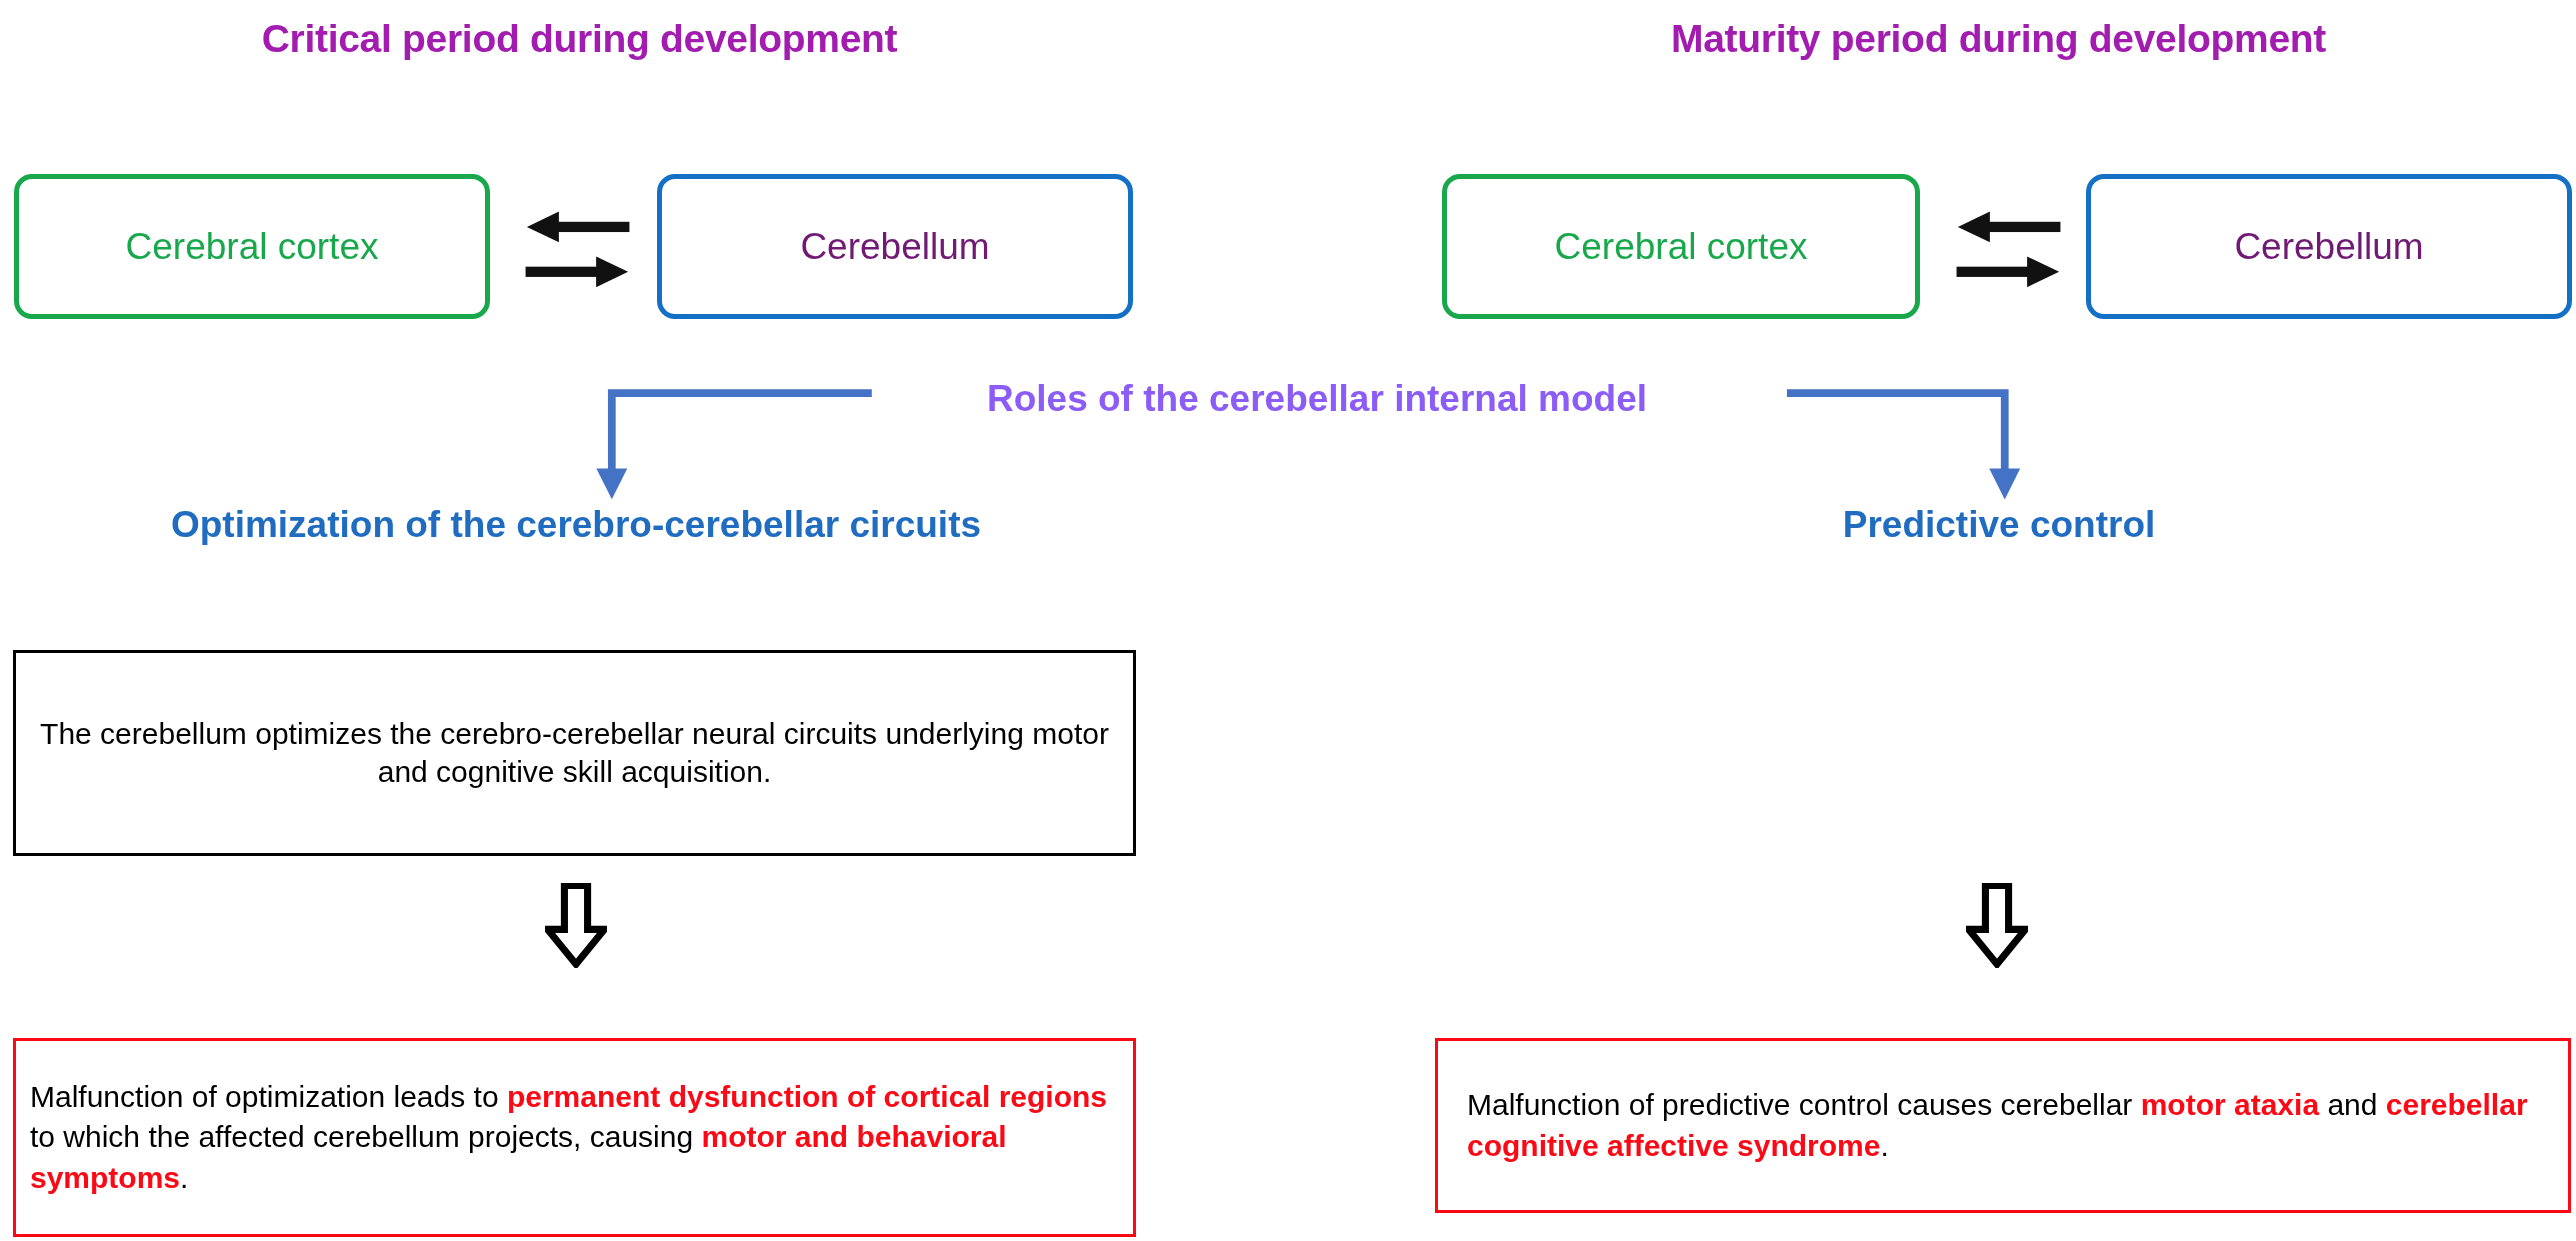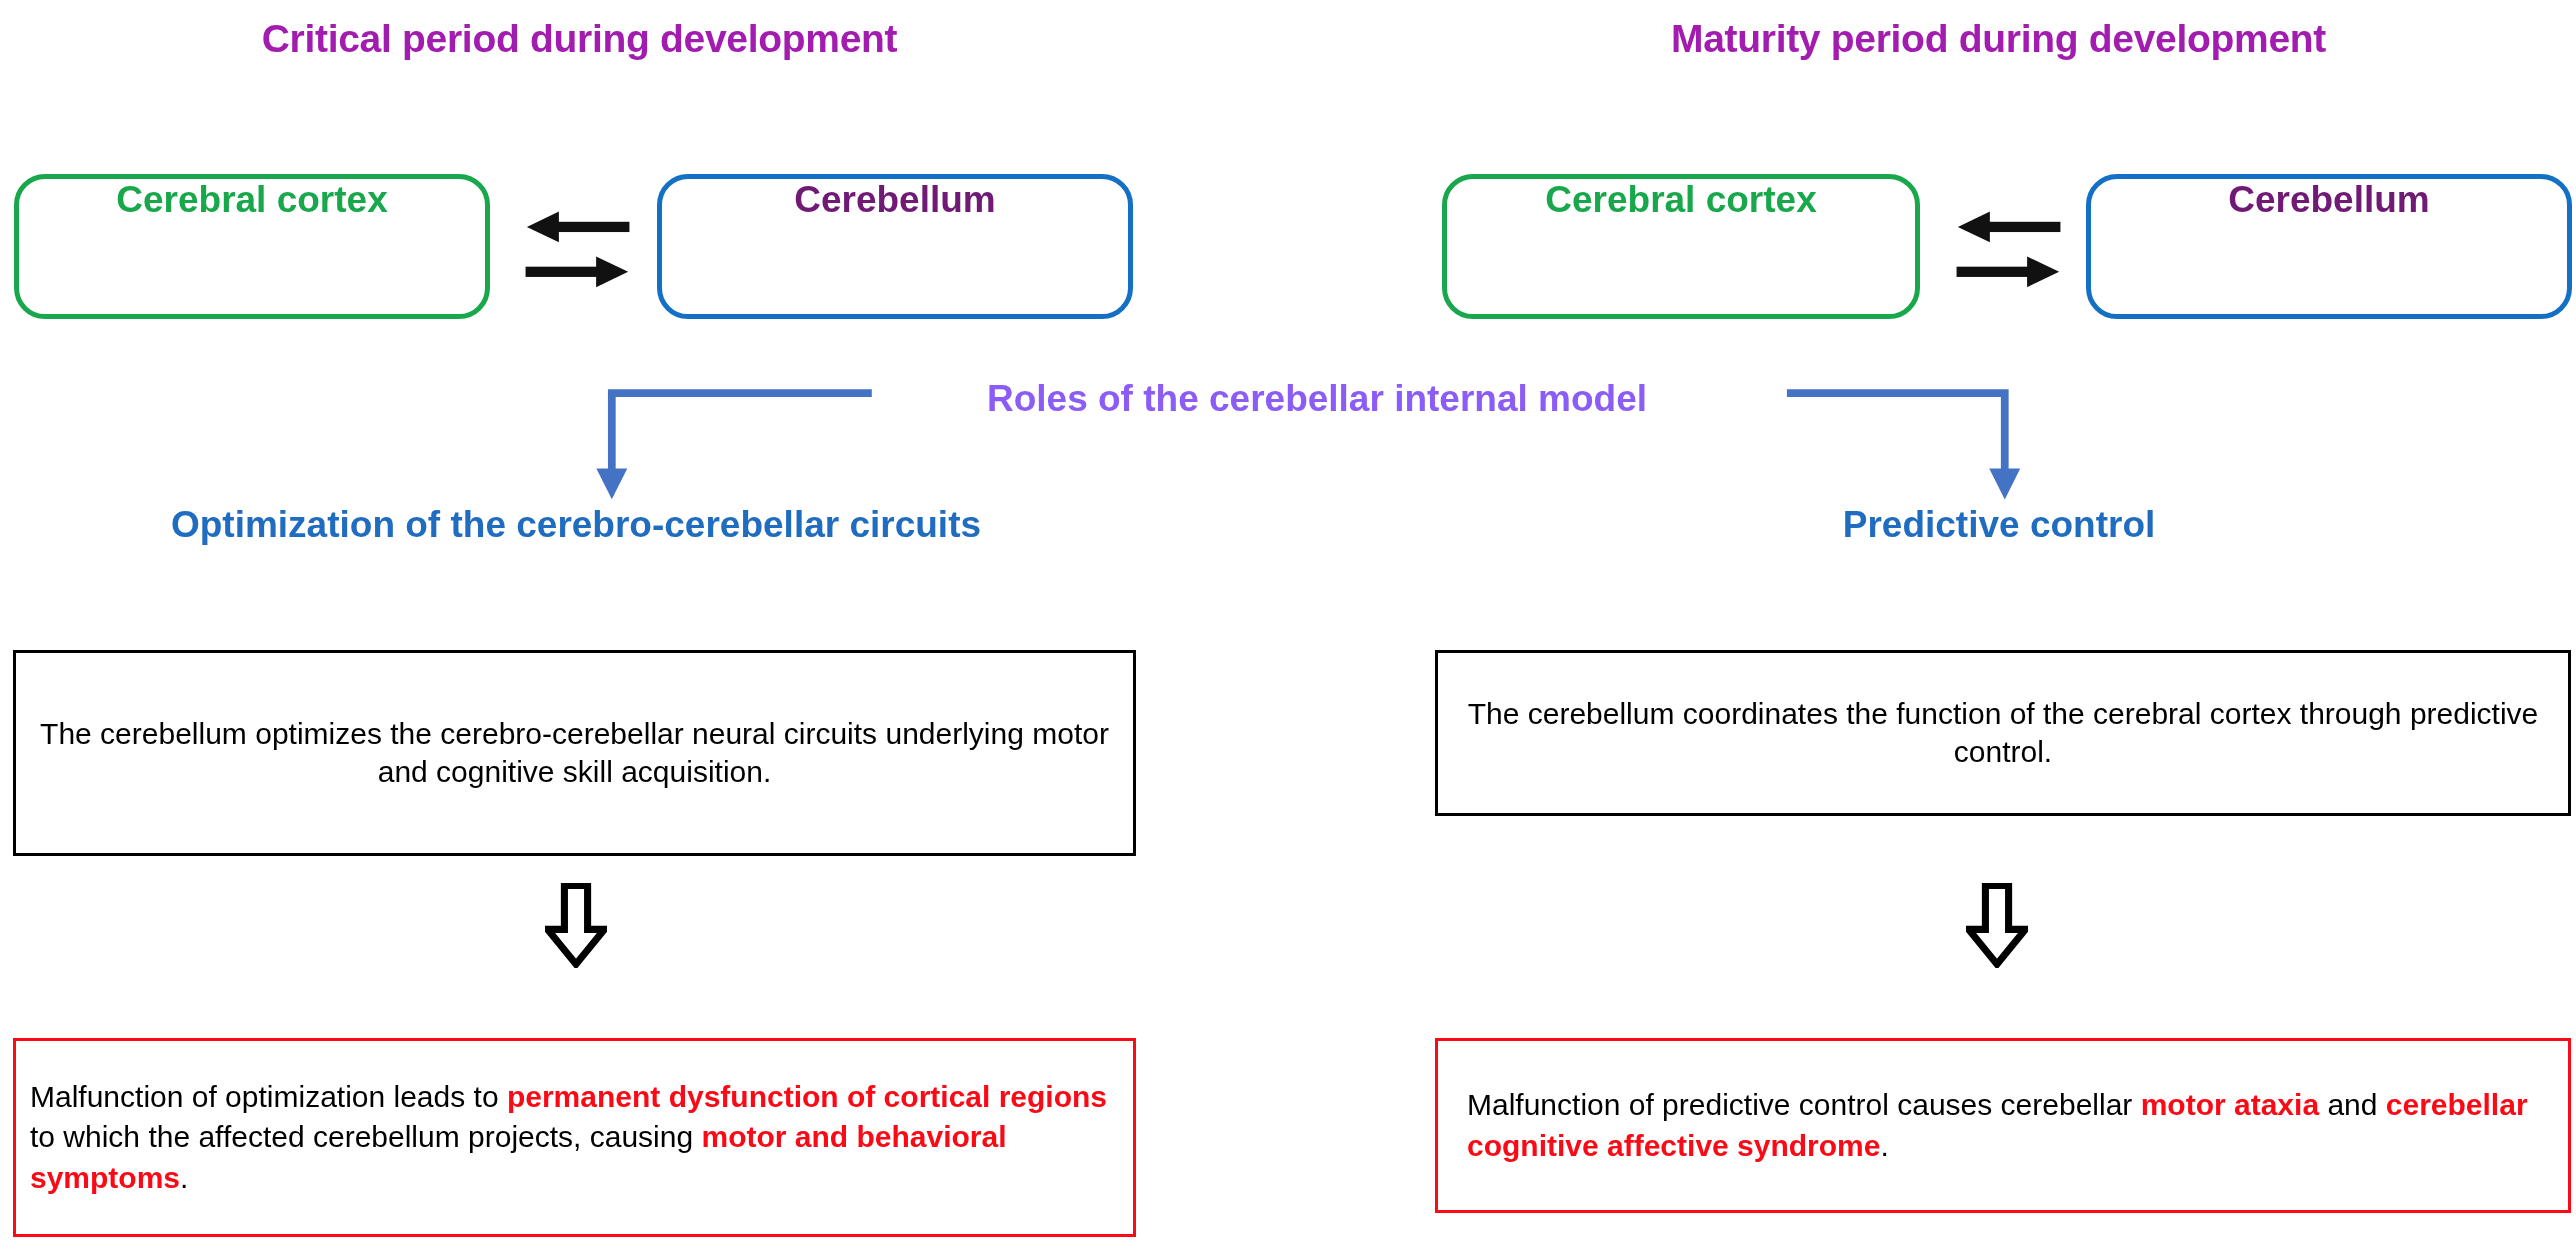--- a/index.html
+++ b/index.html
@@ -27,29 +27,28 @@
     letter-spacing: -0.3px;
     text-align: center;
     white-space: nowrap;
   }
   #title-left  { left: 0;    top: 16.7px; width: 1159px; }
   #title-right { left: 1419px; top: 16.7px; width: 1159px; }
 
   
   .node-box {
     position: absolute;
-    border-radius: 31px;
+    border-radius: 18px;
     background: #ffffff;
     display: flex;
-    align-items: flex-start;
+    align-items: center;
     justify-content: center;
     box-sizing: border-box;
     font-size: 37px;
     white-space: nowrap;
-    font-weight: bold;
   }
   .node-box.green { border: 5.8px solid #18a84b; color: #18a84b; }
   .node-box.blue  { border: 5.8px solid #1470c4; color: #701a75; }
 
   #box-cortex-left { left: 14px;   top: 174px; width: 246px; height: 145px; }
   #box-cereb-left  { left: 639px;  top: 174px; width: 291px; height: 145px; }
   #box-cortex-right{ left: 1428px; top: 174px; width: 246px; height: 145px; }
   #box-cereb-right {
     left: 1931px; top: 174px; width: 291px; height: 145px;
   }
@@ -225,23 +224,20 @@
   </div>
 
   <div id="role-left" class="role-heading">Optimization of the cerebro-cerebellar circuits</div>
 
   <div id="role-right" class="role-heading">Predictive control</div>
 
   <div id="desc-left" class="desc-box">
     <div class="txt">The cerebellum optimizes the cerebro-cerebellar neural circuits underlying motor and cognitive skill acquisition.</div>
   </div>
 
-  <div id="desc-right" class="desc-box">
-    <div class="txt">The cerebellum coordinates the function of the cerebral cortex through predictive control.</div>
-  </div>
 
   <div id="hollow-left" class="hollow-arrow">
     <svg width="62" height="85" viewBox="0 0 96 132">
       <polygon points="30,4 66,4 66,72 92,72 48,126 4,72 30,72" fill="#ffffff" stroke="#000000" stroke-width="11" stroke-linejoin="miter"></polygon>
     </svg>
   </div>
 
 
   <div id="hollow-right" class="hollow-arrow">
     <svg width="62" height="85" viewBox="0 0 96 132">

